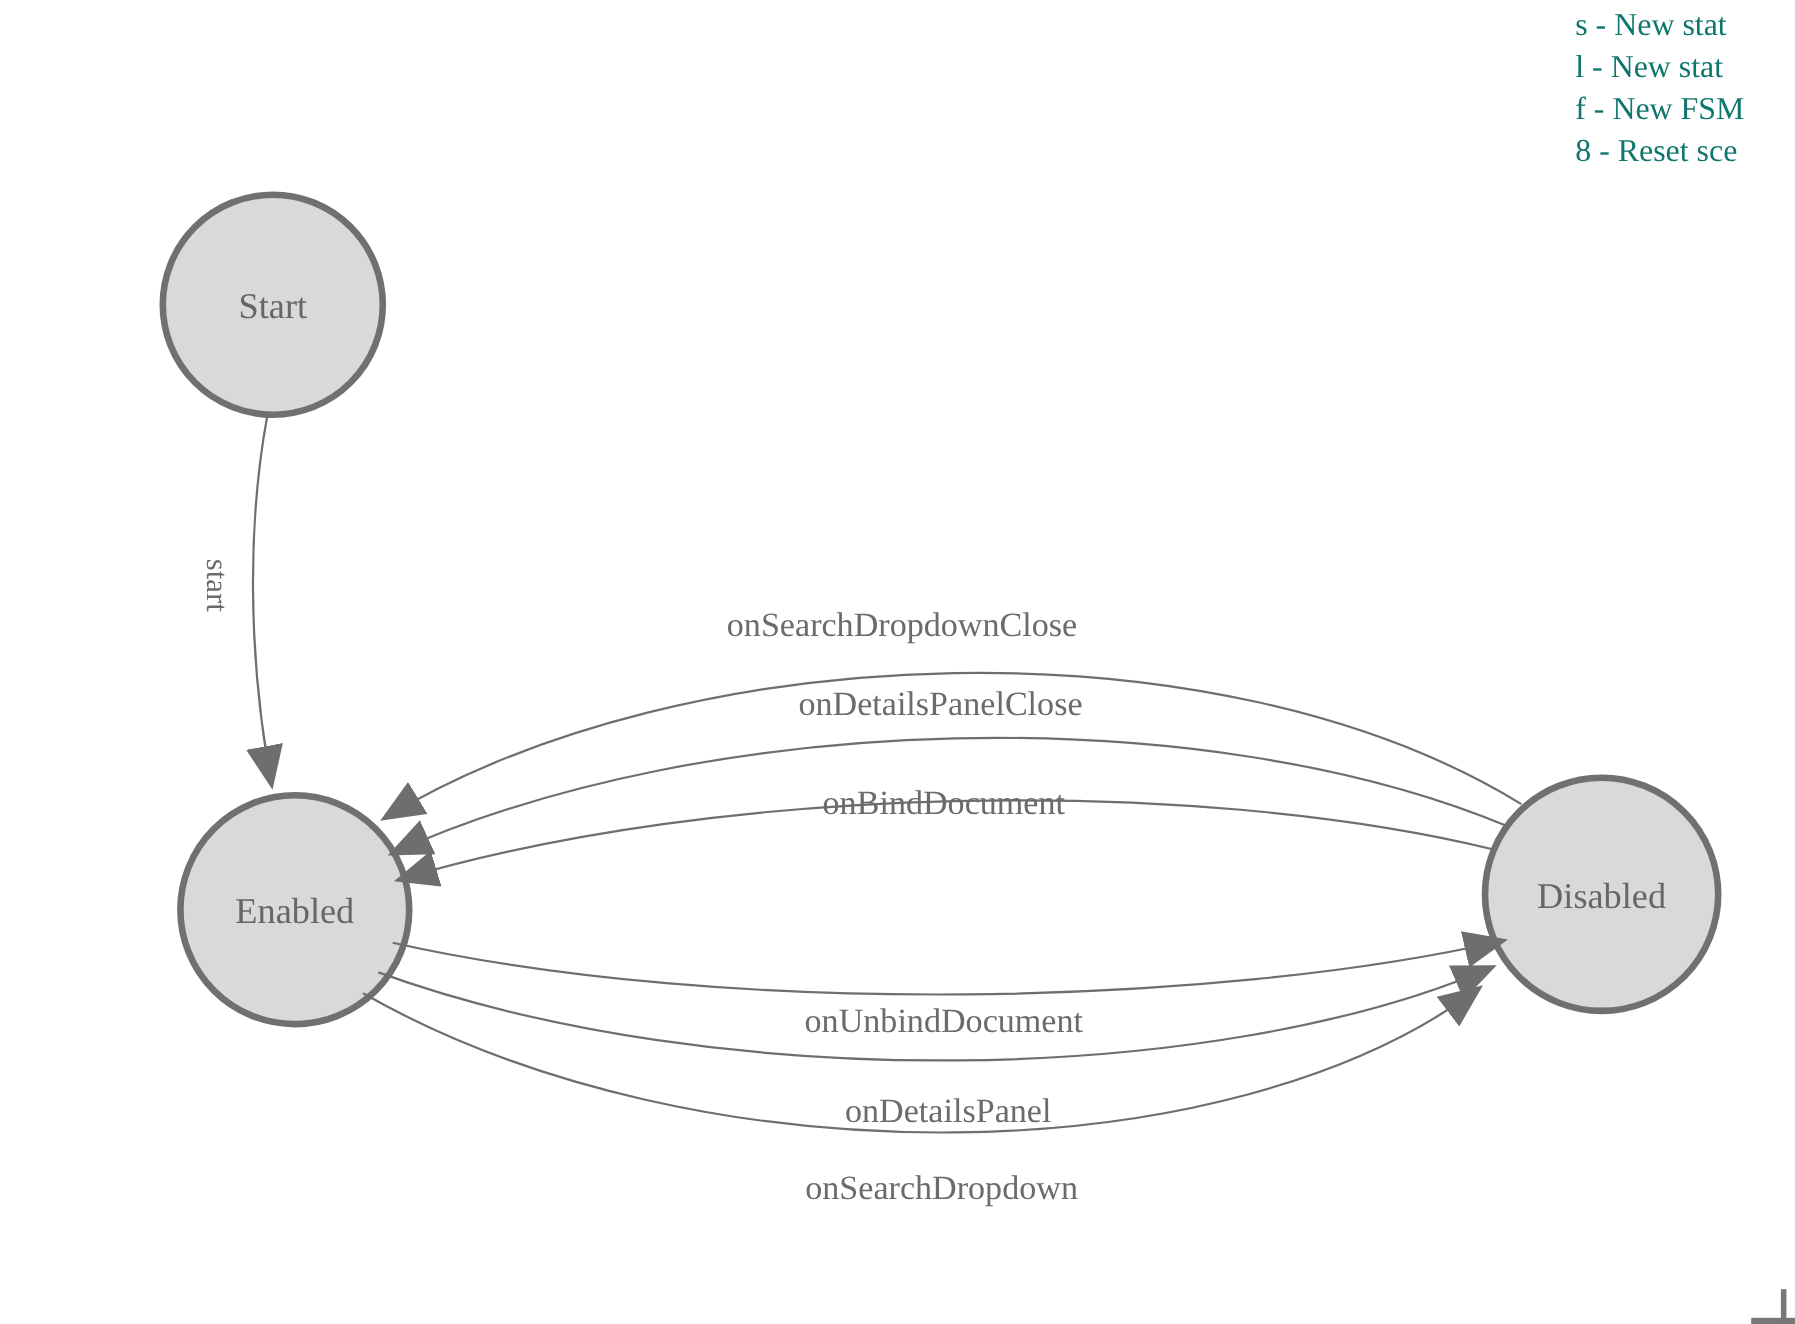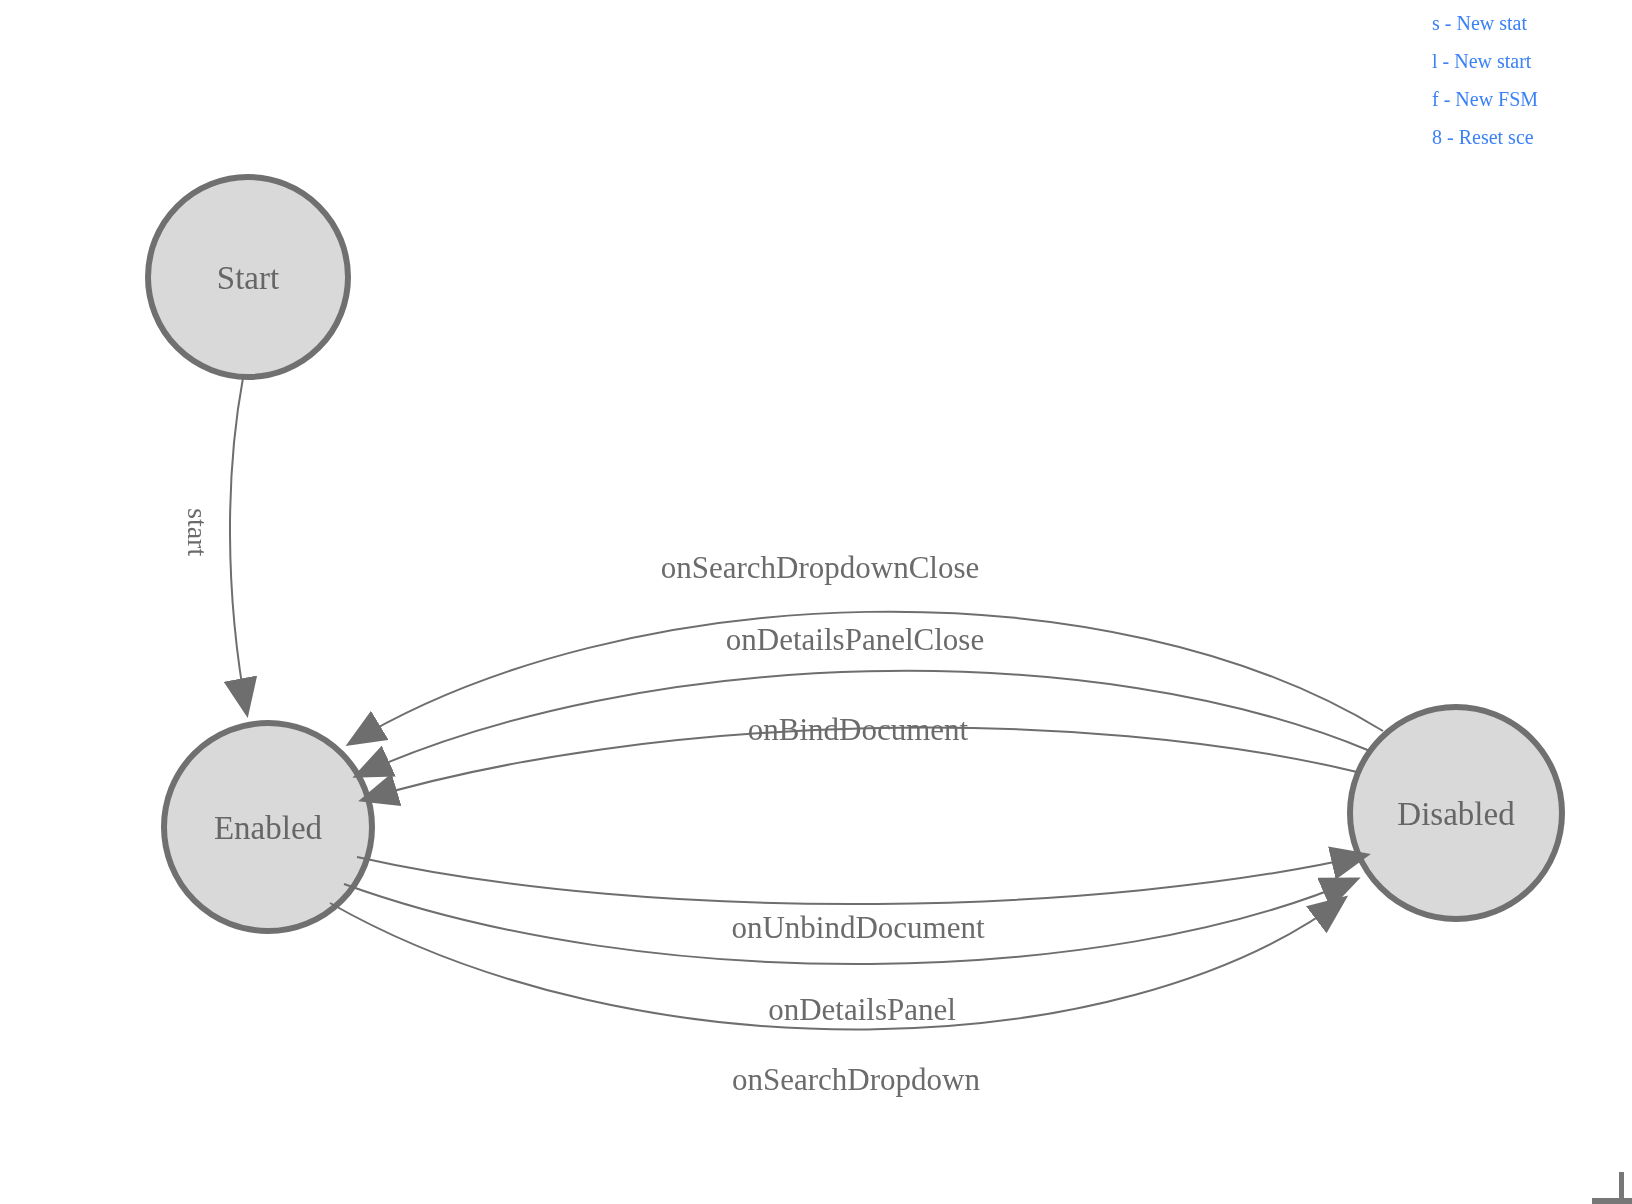--- a/index.html
+++ b/index.html
@@ -47,23 +47,23 @@
     fill: #6b6b6b;
     font-family: "Liberation Serif", serif;
     font-size: 28px;
   }
   .help-panel {
     position: absolute;
     left: 1432px;
     top: 4px;
     white-space: nowrap;
     font-family: "Liberation Serif", serif;
-    font-size: 20px;
+    font-size: 29px;
     line-height: 38px;
-    color: #3b82f6;
+    color: #0f766e;
   }
   .corner-fragment-h {
     position: absolute;
     left: 1592px;
     top: 1198px;
     width: 40px;
     height: 6px;
     background: #777777;
   }
   .corner-fragment-v {
@@ -116,21 +116,21 @@
     <text class="edge-label" x="820" y="578">onSearchDropdownClose</text>
     <text class="edge-label" x="855" y="650">onDetailsPanelClose</text>
     <text class="edge-label" x="858" y="740">onBindDocument</text>
     <text class="edge-label" x="858" y="938">onUnbindDocument</text>
     <text class="edge-label" x="862" y="1020">onDetailsPanel</text>
     <text class="edge-label" x="856" y="1090">onSearchDropdown</text>
   </svg>
 
   <div class="help-panel">
     <div>s - New stat</div>
-    <div>l - New start</div>
+    <div>l - New stat</div>
     <div>f - New FSM</div>
     <div>8 - Reset sce</div>
   </div>
 
   <div class="corner-fragment-h"></div>
   <div class="corner-fragment-v"></div>
 
 </div>
 
 </body></html>

